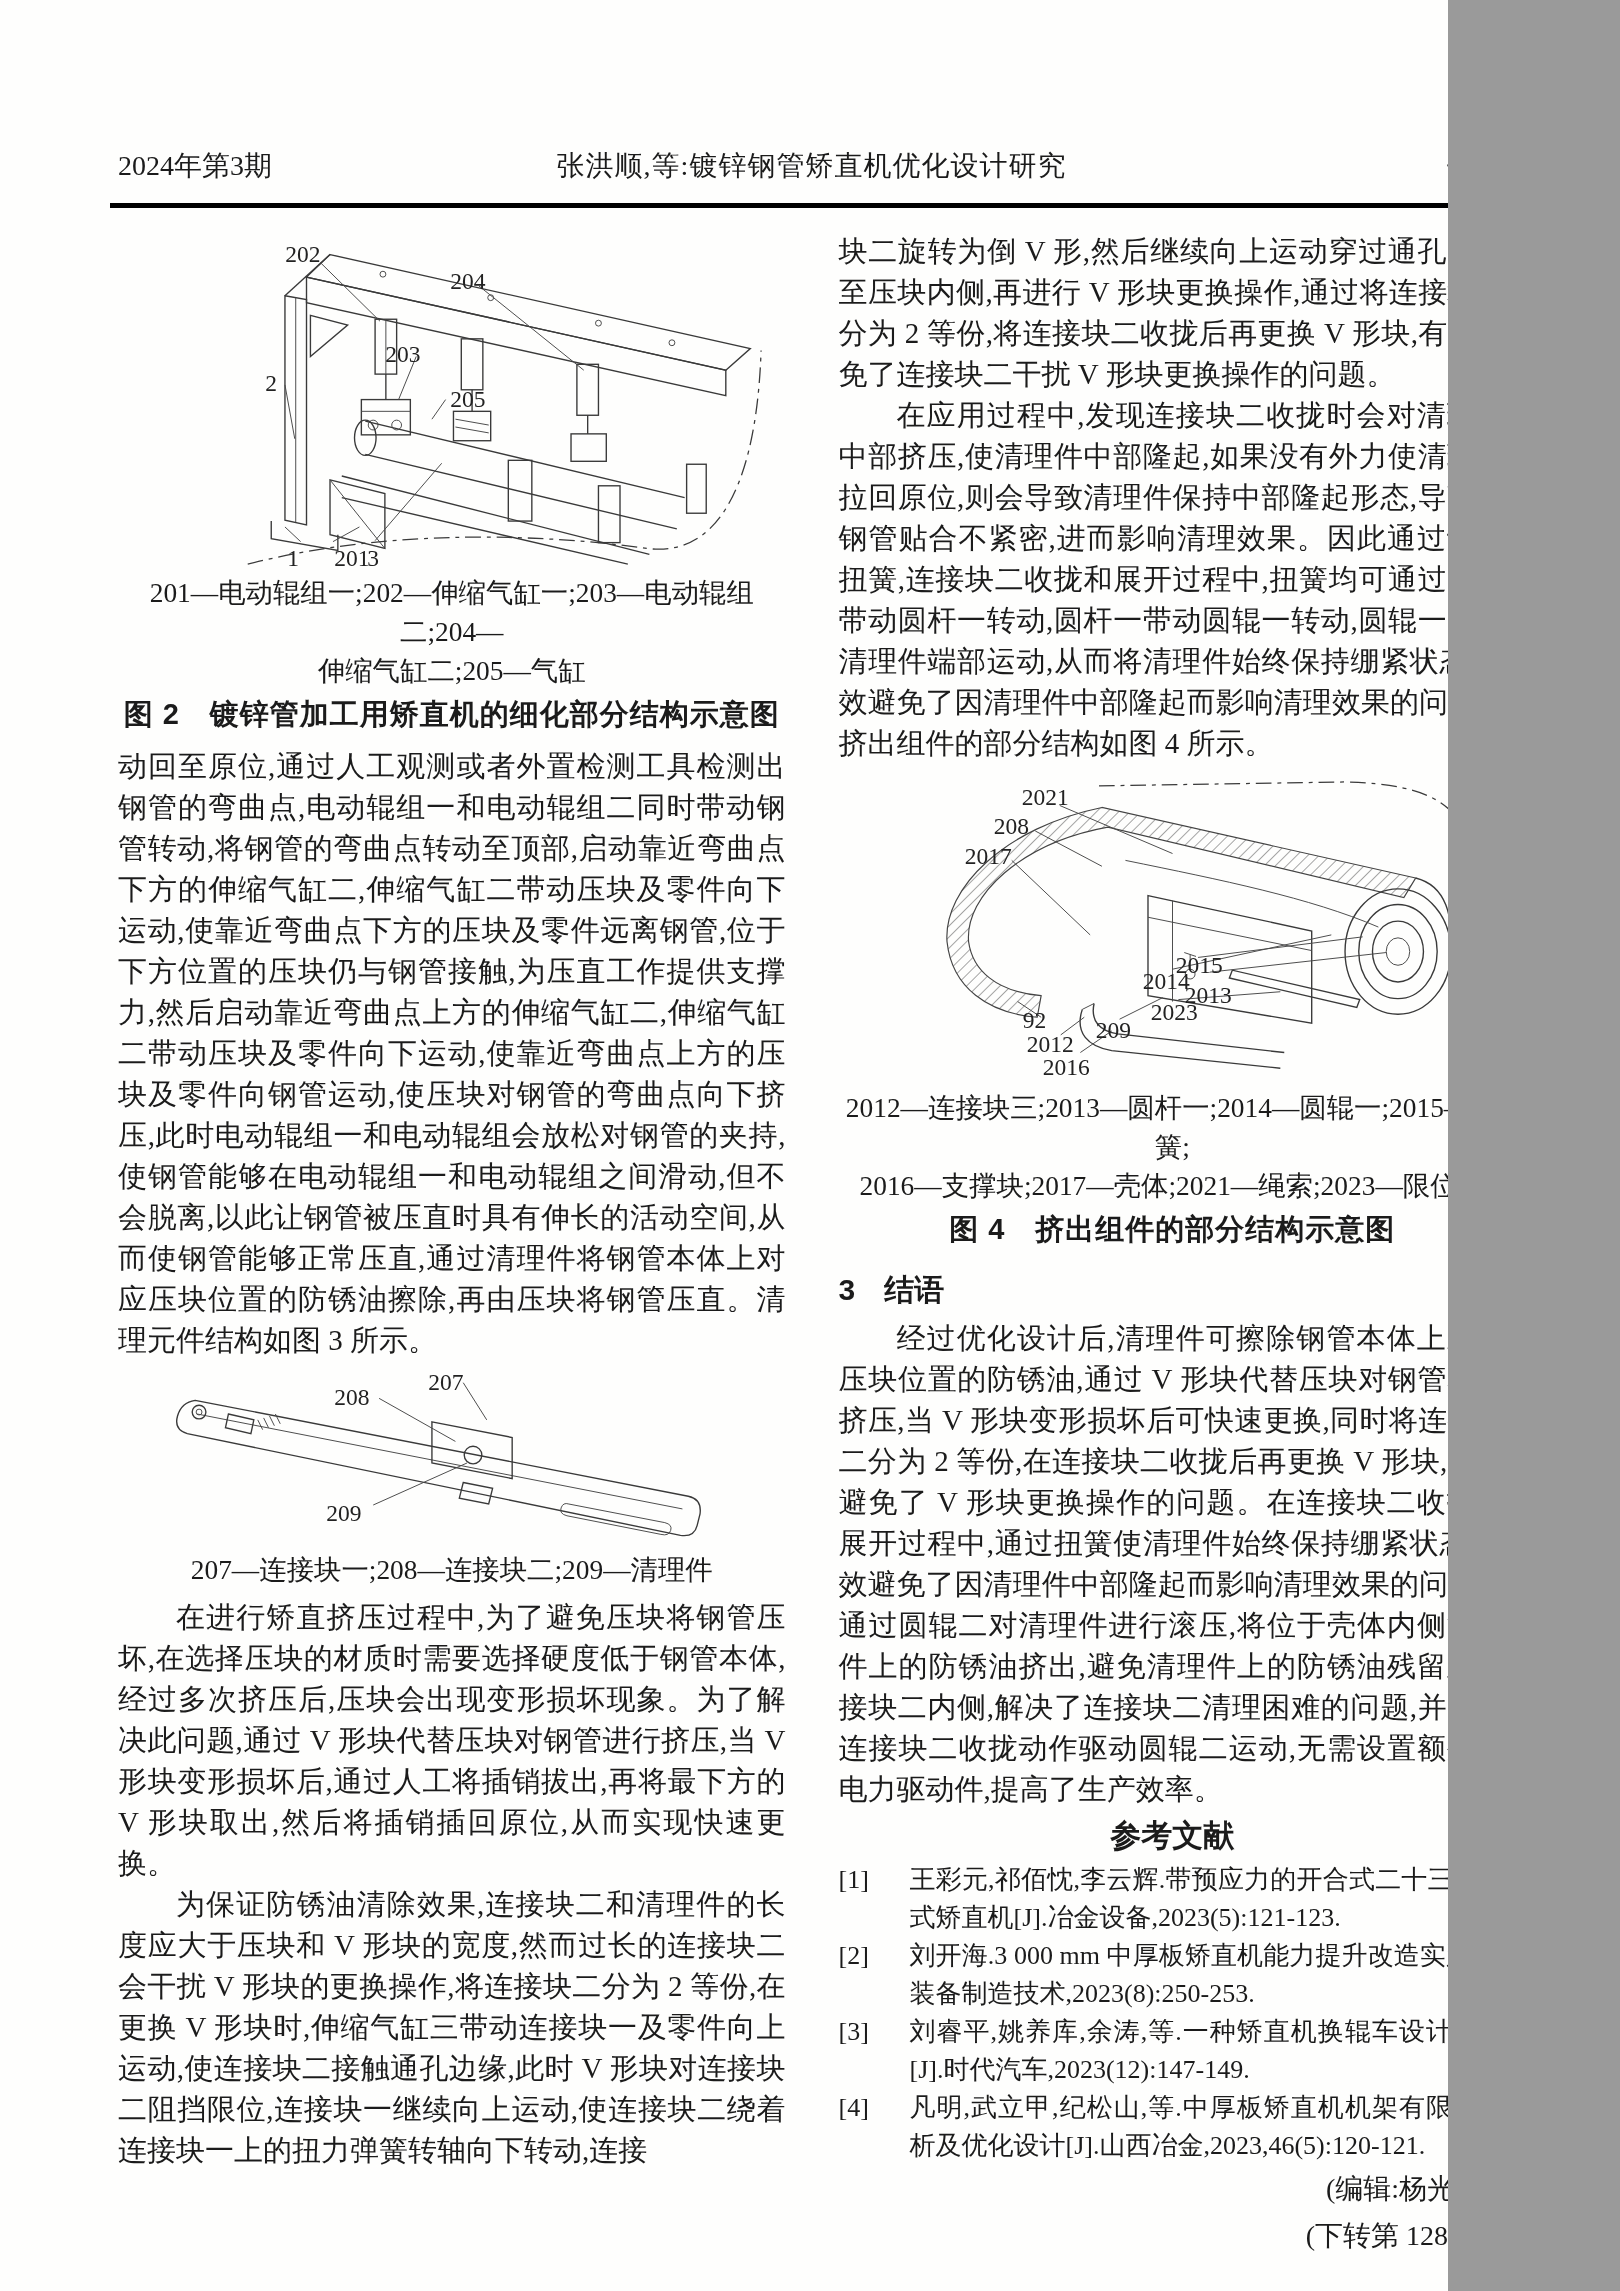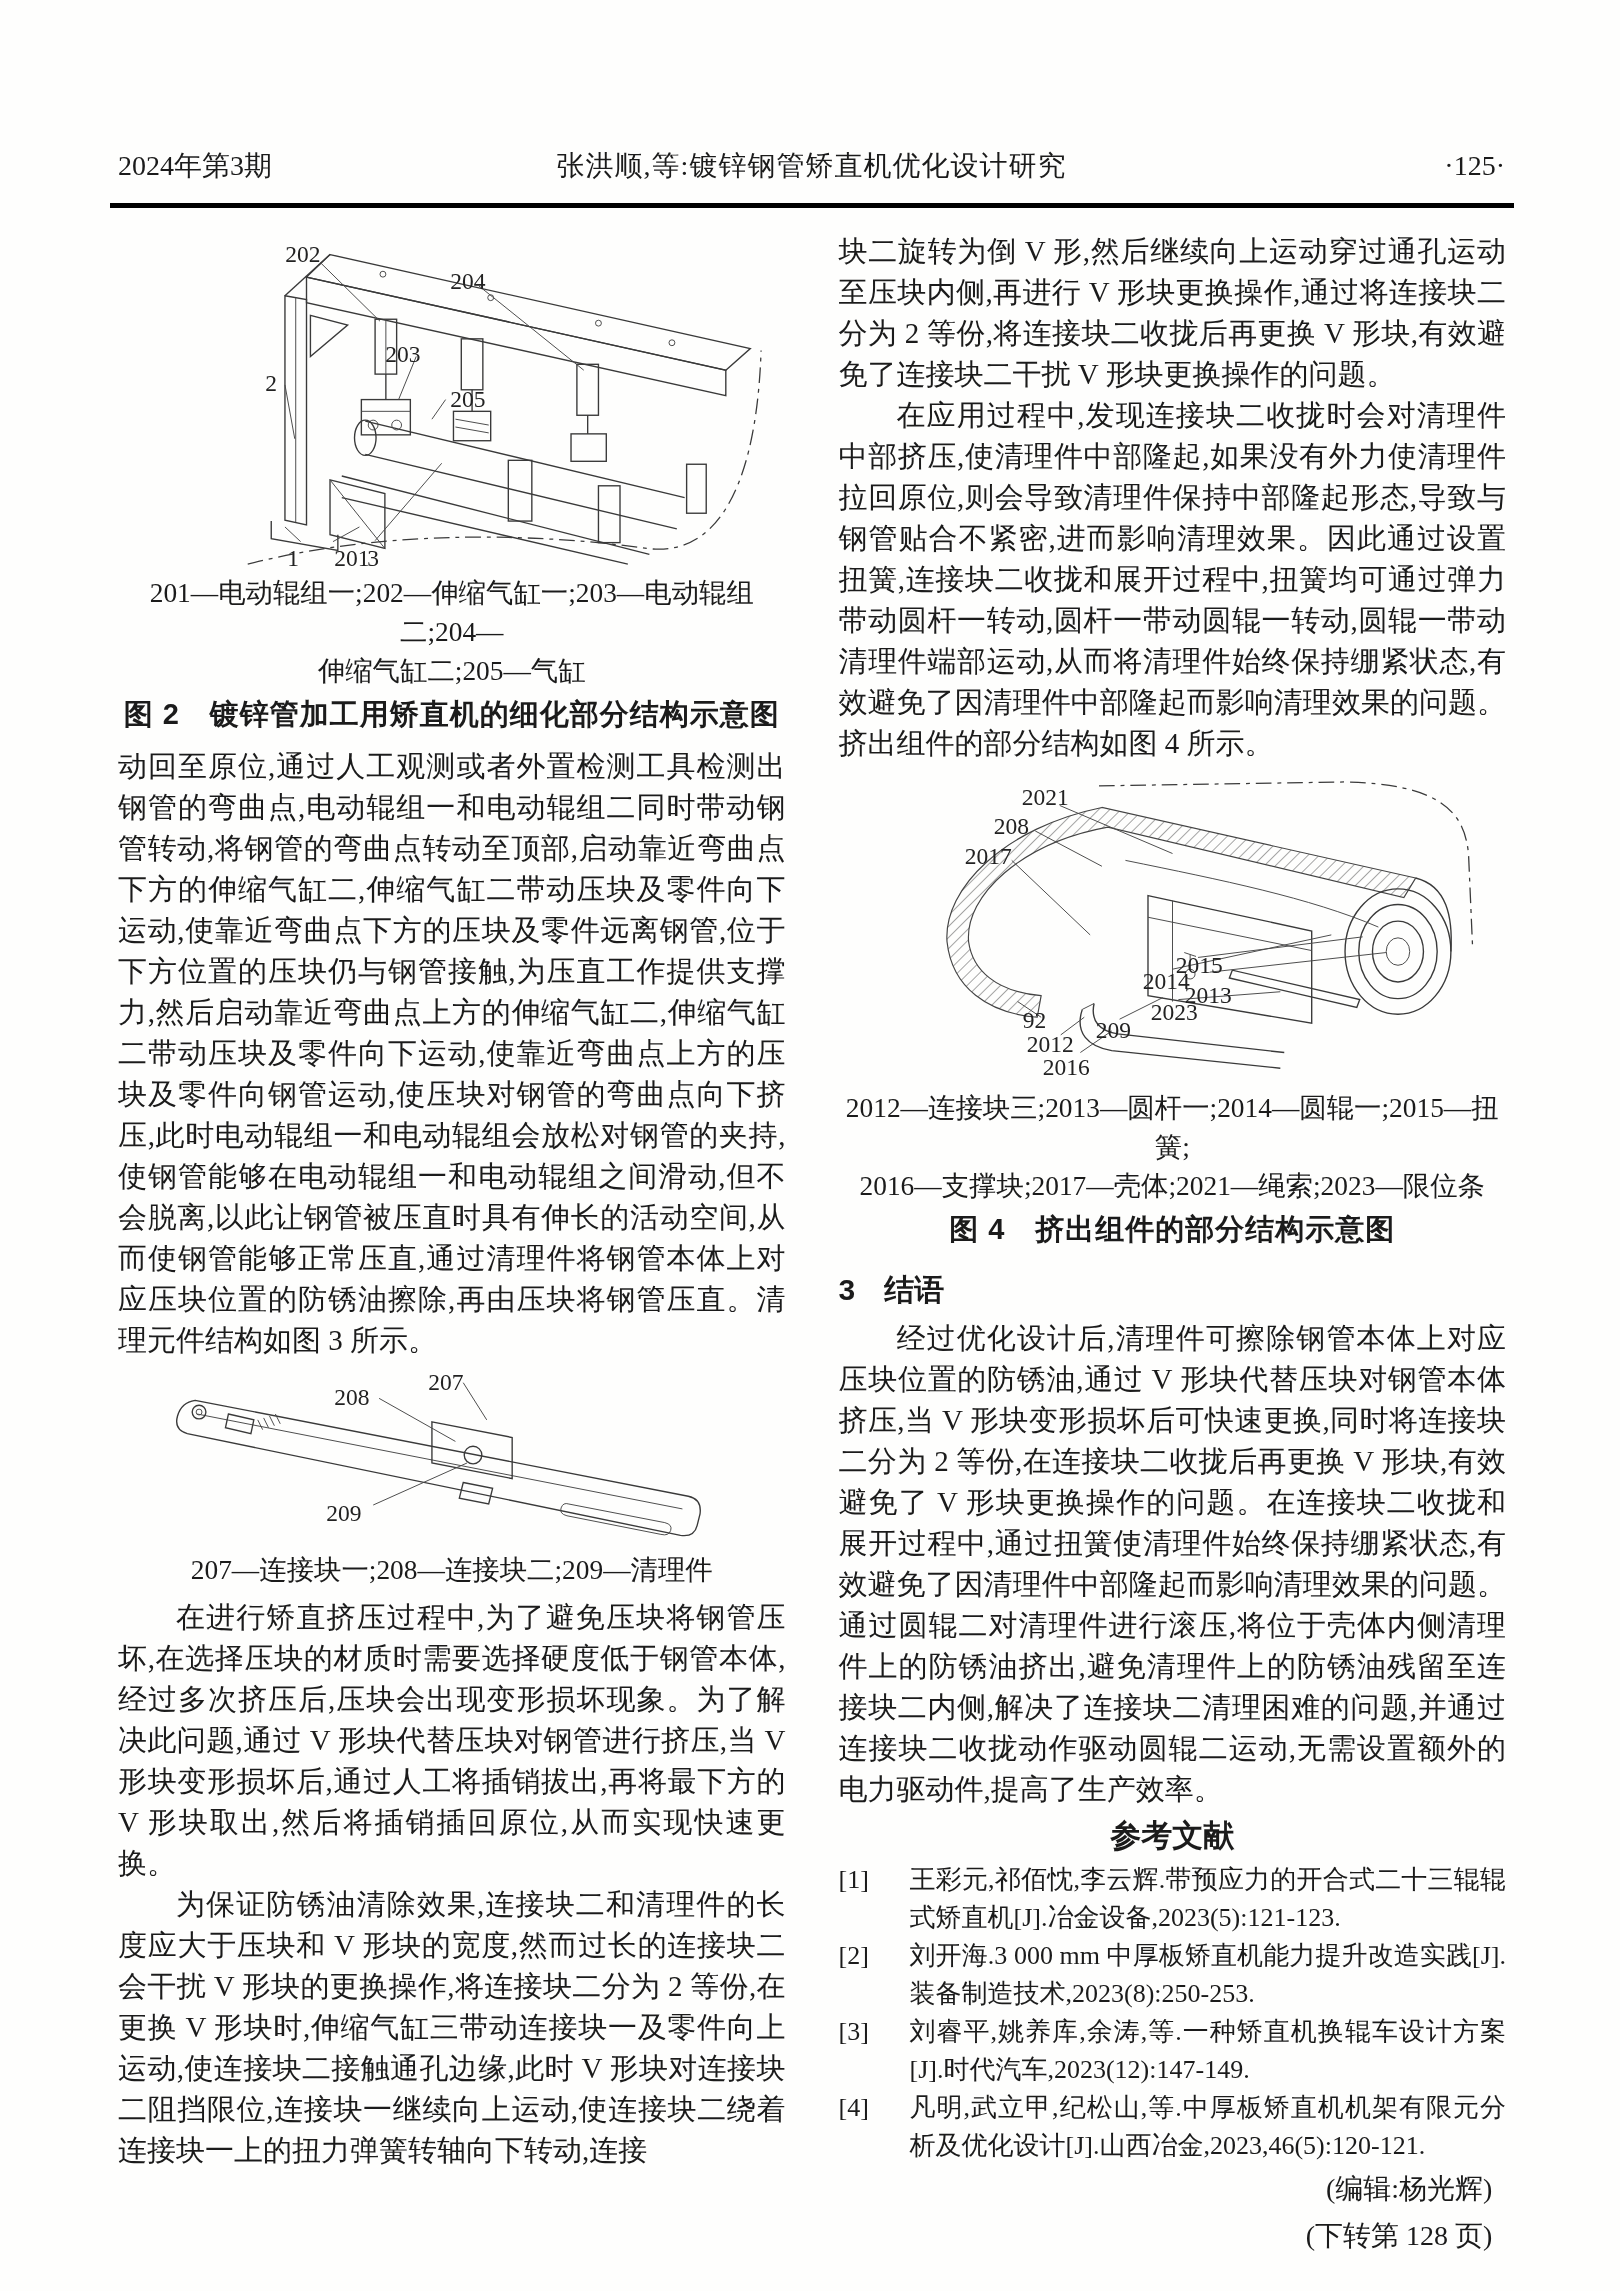--- a/index.html
+++ b/index.html
@@ -1,16 +1,16 @@
 <!DOCTYPE html>
 <html><head>
 <meta charset="utf-8">
 <style>
   html,body{margin:0;padding:0;background:#9a9a9a;}
-  .page{width:1620px;height:2292px;background:#fefefd;position:relative;overflow:hidden;
+  .page{width:1448px;height:2292px;background:#fefefd;position:relative;overflow:hidden;
         font-family:"Liberation Serif",serif;color:#1b1b1b;}
   .hdr{position:absolute;left:118px;top:147px;width:1387px;display:flex;align-items:baseline;font-size:28px;}
   .hdr .issue{width:314px;text-align:left;}
   .hdr .rtitle{flex:1;text-align:center;letter-spacing:1px;}
   .hdr .pno{width:314px;text-align:right;}
   .rule{position:absolute;left:110px;top:203px;width:1404px;height:4.9px;background:#000;}
   .columns{position:absolute;left:118px;top:231px;width:1388px;display:flex;gap:53px;}
   .col{width:669px;}
   p.body{font-size:29px;line-height:41px;text-align:justify;margin:0;}
   p.indent{text-indent:2em;}

